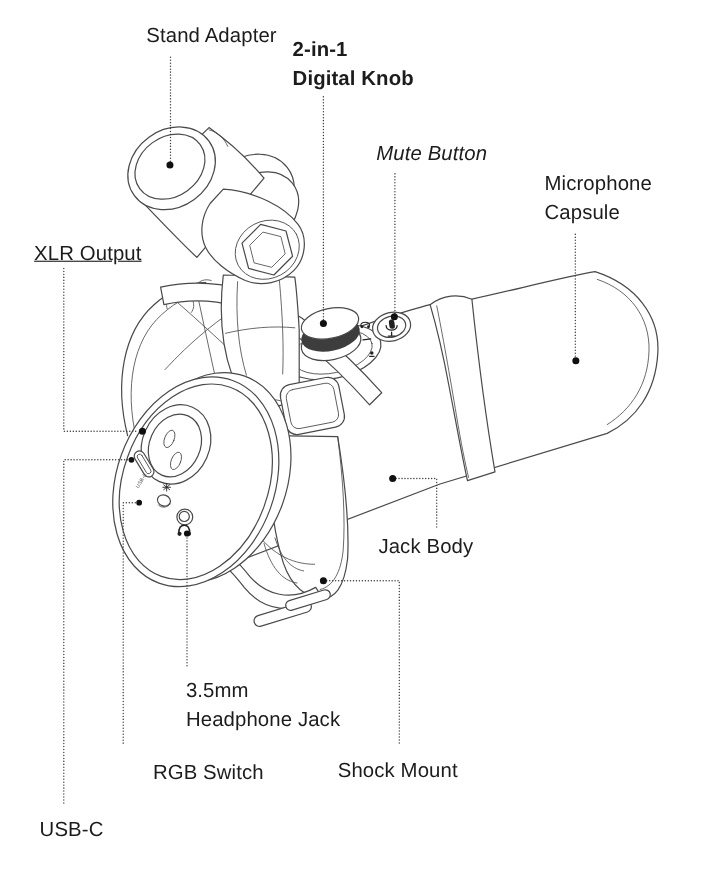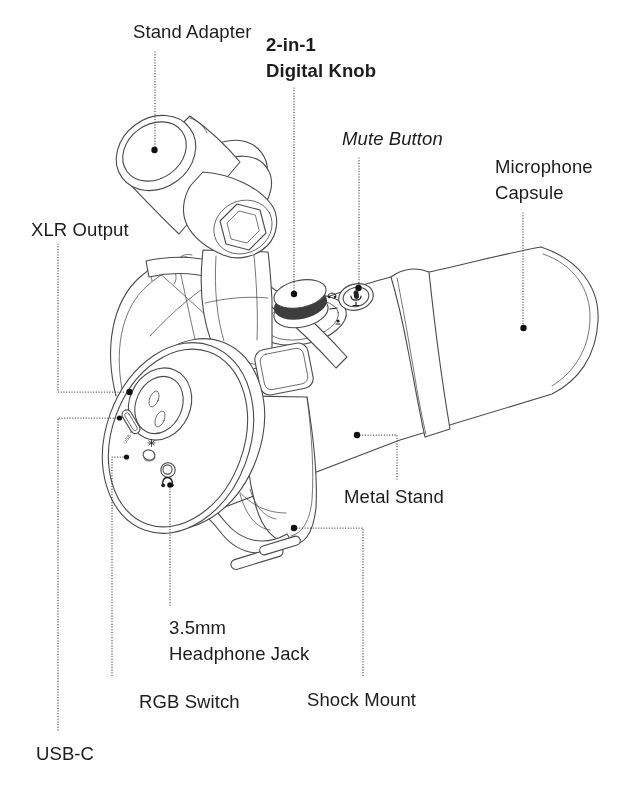--- a/index.html
+++ b/index.html
@@ -217,26 +217,26 @@
 
   <div class="label" style="left:342px;top:126px;font-style:italic;">
     <span>Mute Button</span>
   </div>
 
   <div class="label" style="left:495px;top:154px;">
     <span>Microphone</span>
     <span>Capsule</span>
   </div>
 
-  <div class="label" style="left:31px;top:217px;">
+  <div class="label" style="left:31px;top:217px;text-decoration:underline;">
     <span>XLR Output</span>
   </div>
 
   <div class="label" style="left:344px;top:484px;">
-    <span>Metal Stand</span>
+    <span>Jack Body</span>
   </div>
 
   <div class="label" style="left:148px;top:615px;margin-left:21px;">
     <span>3.5mm</span>
     <span>Headphone Jack</span>
   </div>
 
   <div class="label" style="left:95px;top:689px;margin-left:44px;">
     <span>RGB Switch</span>
   </div>

